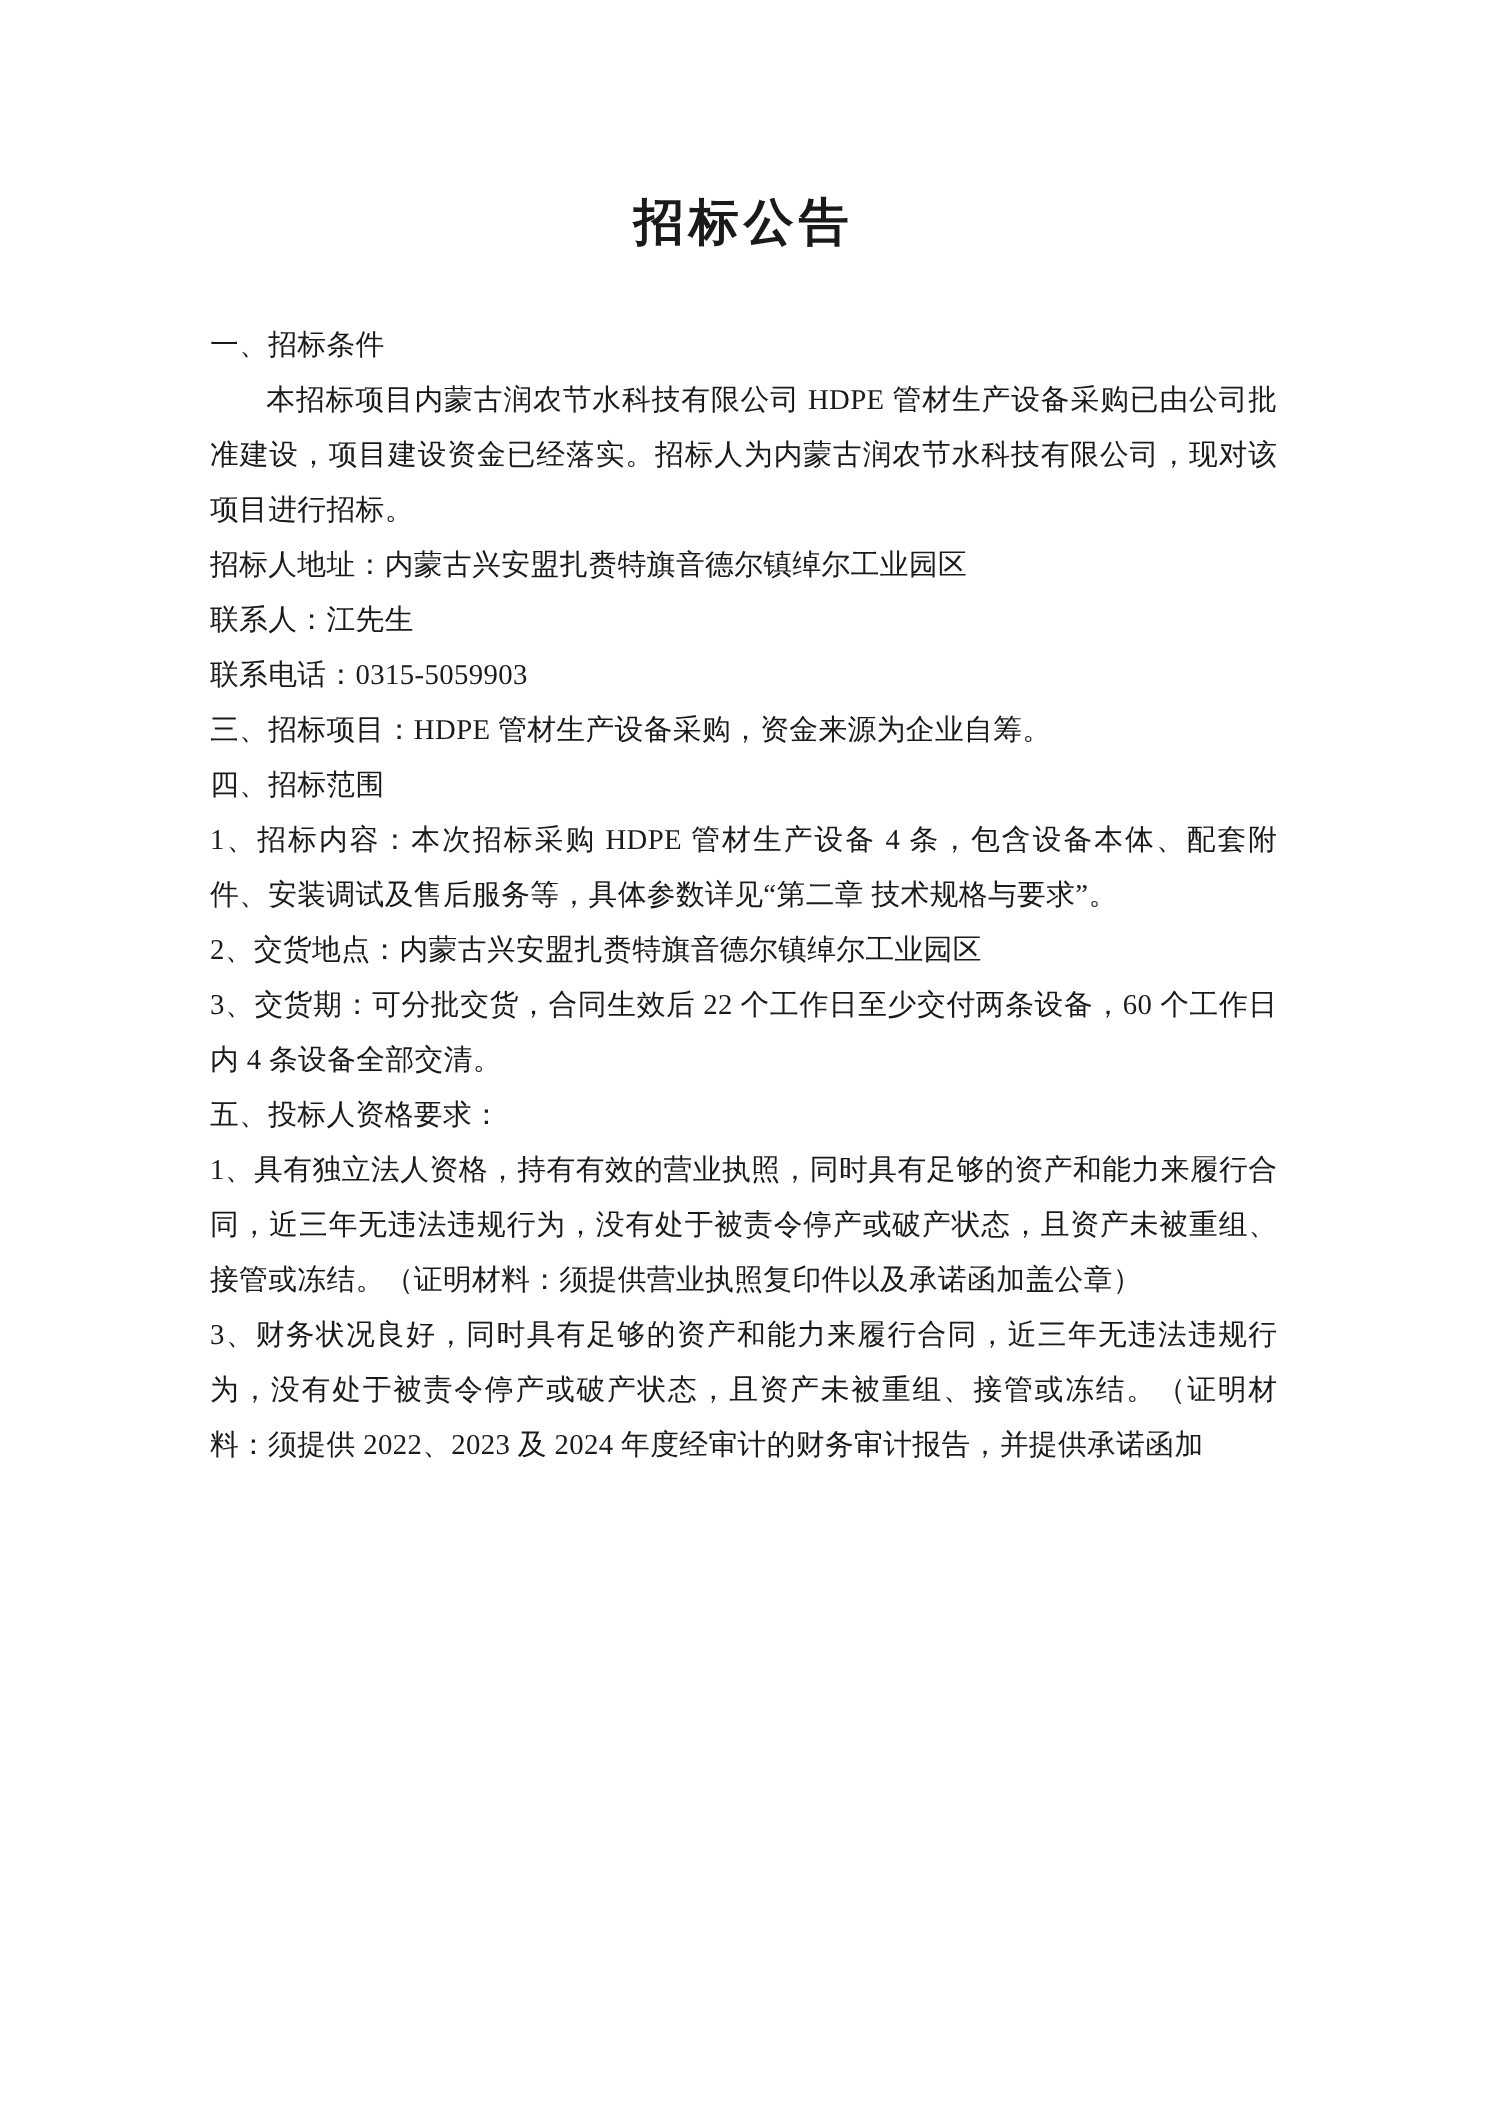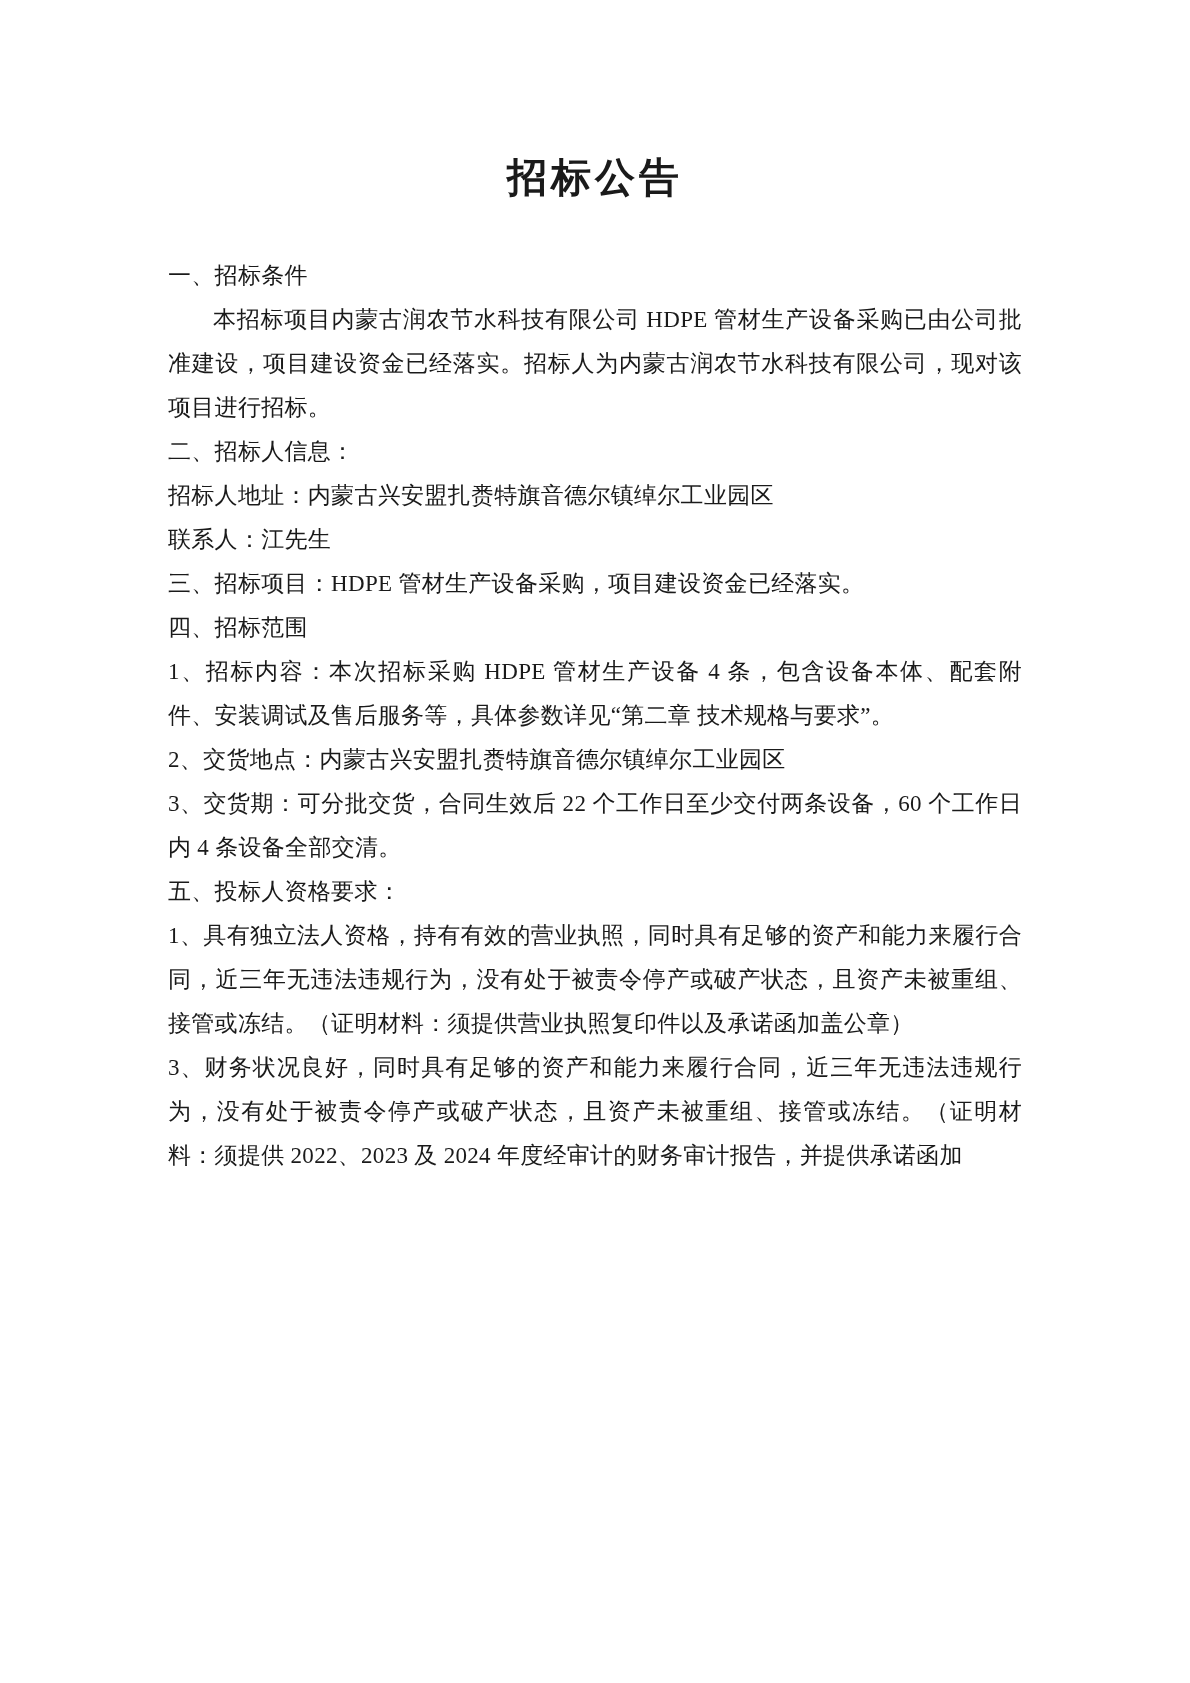--- a/index.html
+++ b/index.html
@@ -46,24 +46,24 @@
 </head>
 <body>
 
 <div class="page">
 
   <h1 class="doc-title">招标公告</h1>
 
   <div class="body-text">
     <p class="para">一、招标条件</p>
     <p class="para indent">本招标项目内蒙古润农节水科技有限公司 HDPE 管材生产设备采购已由公司批准建设，项目建设资金已经落实。招标人为内蒙古润农节水科技有限公司，现对该项目进行招标。</p>
-    <p class="para">二、招标人信息：</p>
     <p class="para">招标人地址：内蒙古兴安盟扎赉特旗音德尔镇绰尔工业园区</p>
     <p class="para">联系人：江先生</p>
-    <p class="para">三、招标项目：HDPE 管材生产设备采购，项目建设资金已经落实。</p>
+    <p class="para">联系电话：0315-5059903</p>
+    <p class="para">三、招标项目：HDPE 管材生产设备采购，资金来源为企业自筹。</p>
     <p class="para">四、招标范围</p>
     <p class="para">1、招标内容：本次招标采购 HDPE 管材生产设备 4 条，包含设备本体、配套附件、安装调试及售后服务等，具体参数详见“第二章 技术规格与要求”。</p>
     <p class="para">2、交货地点：内蒙古兴安盟扎赉特旗音德尔镇绰尔工业园区</p>
     <p class="para">3、交货期：可分批交货，合同生效后 22 个工作日至少交付两条设备，60 个工作日内 4 条设备全部交清。</p>
     <p class="para">五、投标人资格要求：</p>
     <p class="para">1、具有独立法人资格，持有有效的营业执照，同时具有足够的资产和能力来履行合同，近三年无违法违规行为，没有处于被责令停产或破产状态，且资产未被重组、接管或冻结。（证明材料：须提供营业执照复印件以及承诺函加盖公章）</p>
     <p class="para">3、财务状况良好，同时具有足够的资产和能力来履行合同，近三年无违法违规行为，没有处于被责令停产或破产状态，且资产未被重组、接管或冻结。（证明材料：须提供 2022、2023 及 2024 年度经审计的财务审计报告，并提供承诺函加</p>
   </div>
 
 </div>

